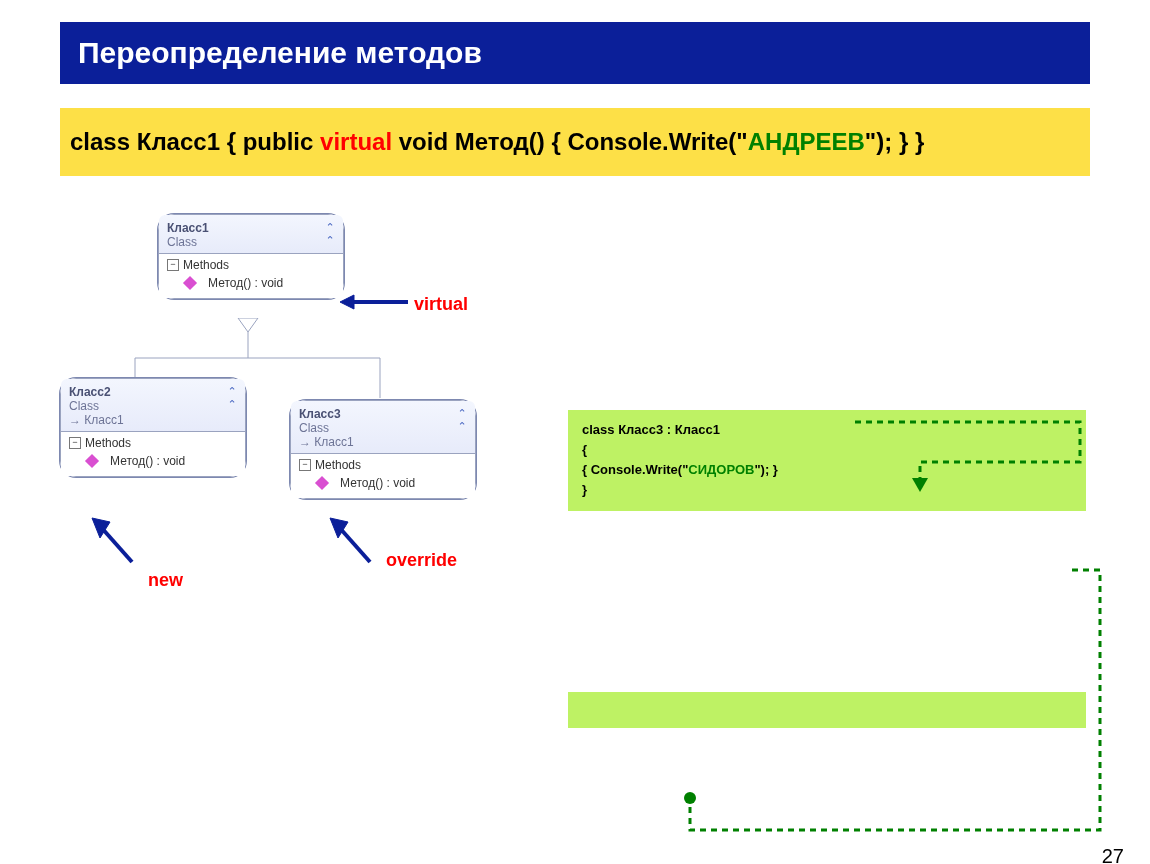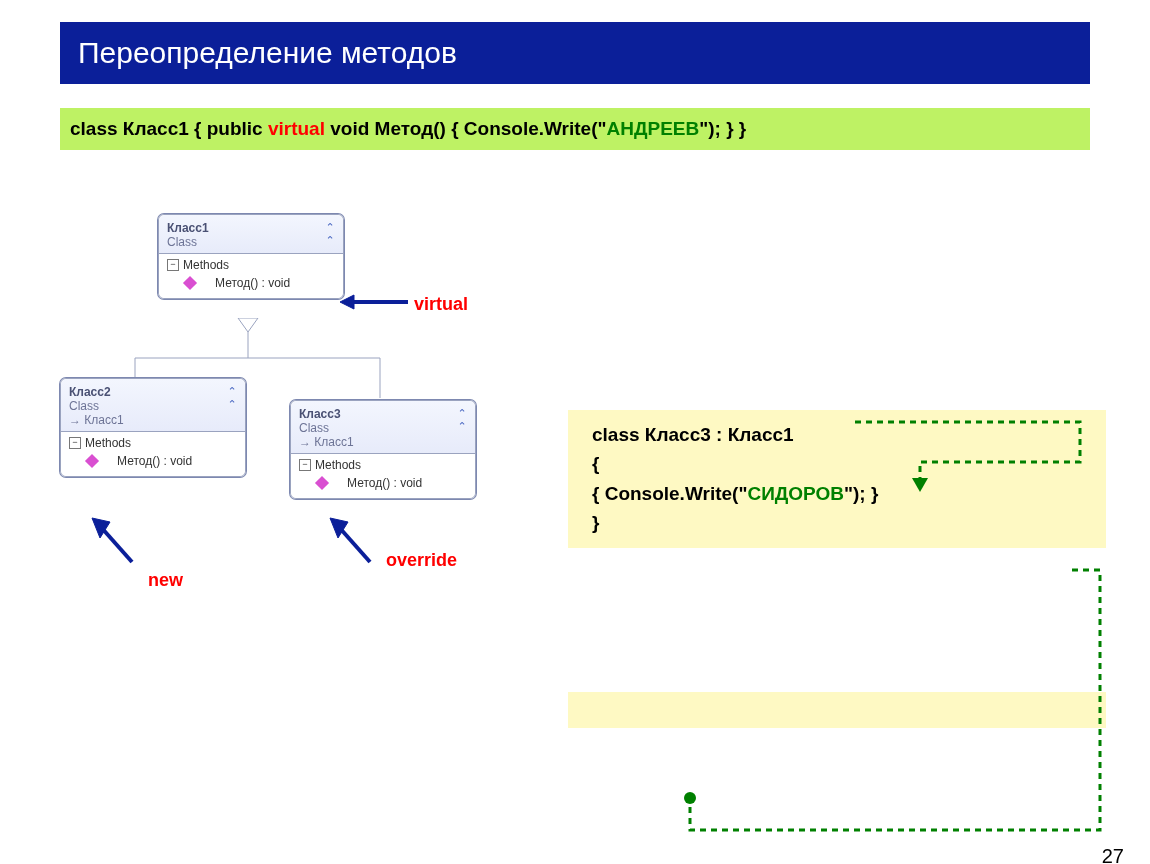--- a/index.html
+++ b/index.html
@@ -1,45 +1,45 @@
 <!DOCTYPE html>
 <html><head>
 <meta charset="utf-8">
 <style>
   html,body{margin:0;padding:0;background:#fff;font-family:Arial,Helvetica,sans-serif}
   .page{width:1150px;height:864px;position:relative}
-  .title-bar{margin:22px 60px 0 60px;background:#0b1f99;color:#fff;font-weight:normal;
+  .title-bar{margin:22px 60px 0 60px;background:#0b1f99;color:#fff;font-weight:bold;
              font-size:30px;padding:14px 18px}
-  .code-bar{margin:24px 60px 0 60px;background:#bef264;padding:10px 10px;
-            font-size:19px;font-weight:bold;color:#000}
+  .code-bar{margin:24px 60px 0 60px;background:#fde047;padding:20px 10px;
+            font-size:24px;font-weight:bold;color:#000}
   .code-bar .kw-red{color:#ff0000}
   .code-bar .kw-green{color:#008000}
 
   
-  .uml{position:absolute;width:184px;border:1px solid #9aa3bf;border-radius:6px;
+  .uml{position:absolute;width:184px;border:1px solid #9aa3bf;border-radius:16px;
        font-family:Tahoma,Arial,sans-serif;font-size:12px;color:#333;
        box-shadow:0 0 0 1px #7d88b0}
   .uml .head{background:linear-gradient(#f3f6fe,#e7ebfa);padding:6px 8px 4px 8px;
              border-bottom:1px solid #9aa3bf;border-radius:6px 6px 0 0;position:relative}
   .uml .name{font-weight:bold;color:#4a5174}
   .uml .stereo{color:#6d7496}
   .uml .inherits::before{content:"→ ";color:#6d7496}
   .uml .chevrons{position:absolute;right:6px;top:6px;width:14px;text-align:center;
                  color:#4a68c2;font-size:11px}
   .uml .body{background:#fff;padding:4px 8px 8px 8px;border-radius:0 0 6px 6px}
   .uml .sect{display:flex;align-items:center;gap:4px;color:#333}
   .uml .minus{display:inline-block;width:10px;height:10px;border:1px solid #777;
               font-size:9px;line-height:9px;text-align:center}
-  .uml .method{margin-left:18px;margin-top:4px;display:flex;align-items:center;gap:20px}
+  .uml .method{margin-left:18px;margin-top:4px;display:flex;align-items:center;gap:13px}
   .uml .cube{display:inline-block;width:10px;height:10px;background:#d94fd1;
              transform:rotate(45deg)}
   .arrow-lbl{position:absolute;font-weight:bold;font-size:18px;color:#ff0000}
 
   
-  .gbox{position:absolute;background:#fef9c3;padding:10px 24px;font-size:19px;
+  .gbox{position:absolute;background:#bef264;padding:10px 14px;font-size:13px;
         font-weight:bold;color:#000;line-height:1.55}
   .gbox .red{color:#ff0000}
   .gbox .green{color:#008000}
 
   .pagenum{position:absolute;right:26px;bottom:18px;font-size:20px;color:#000}
 
   
   .bluearr{position:absolute;stroke:#0b1f99;fill:#0b1f99}
 
   

